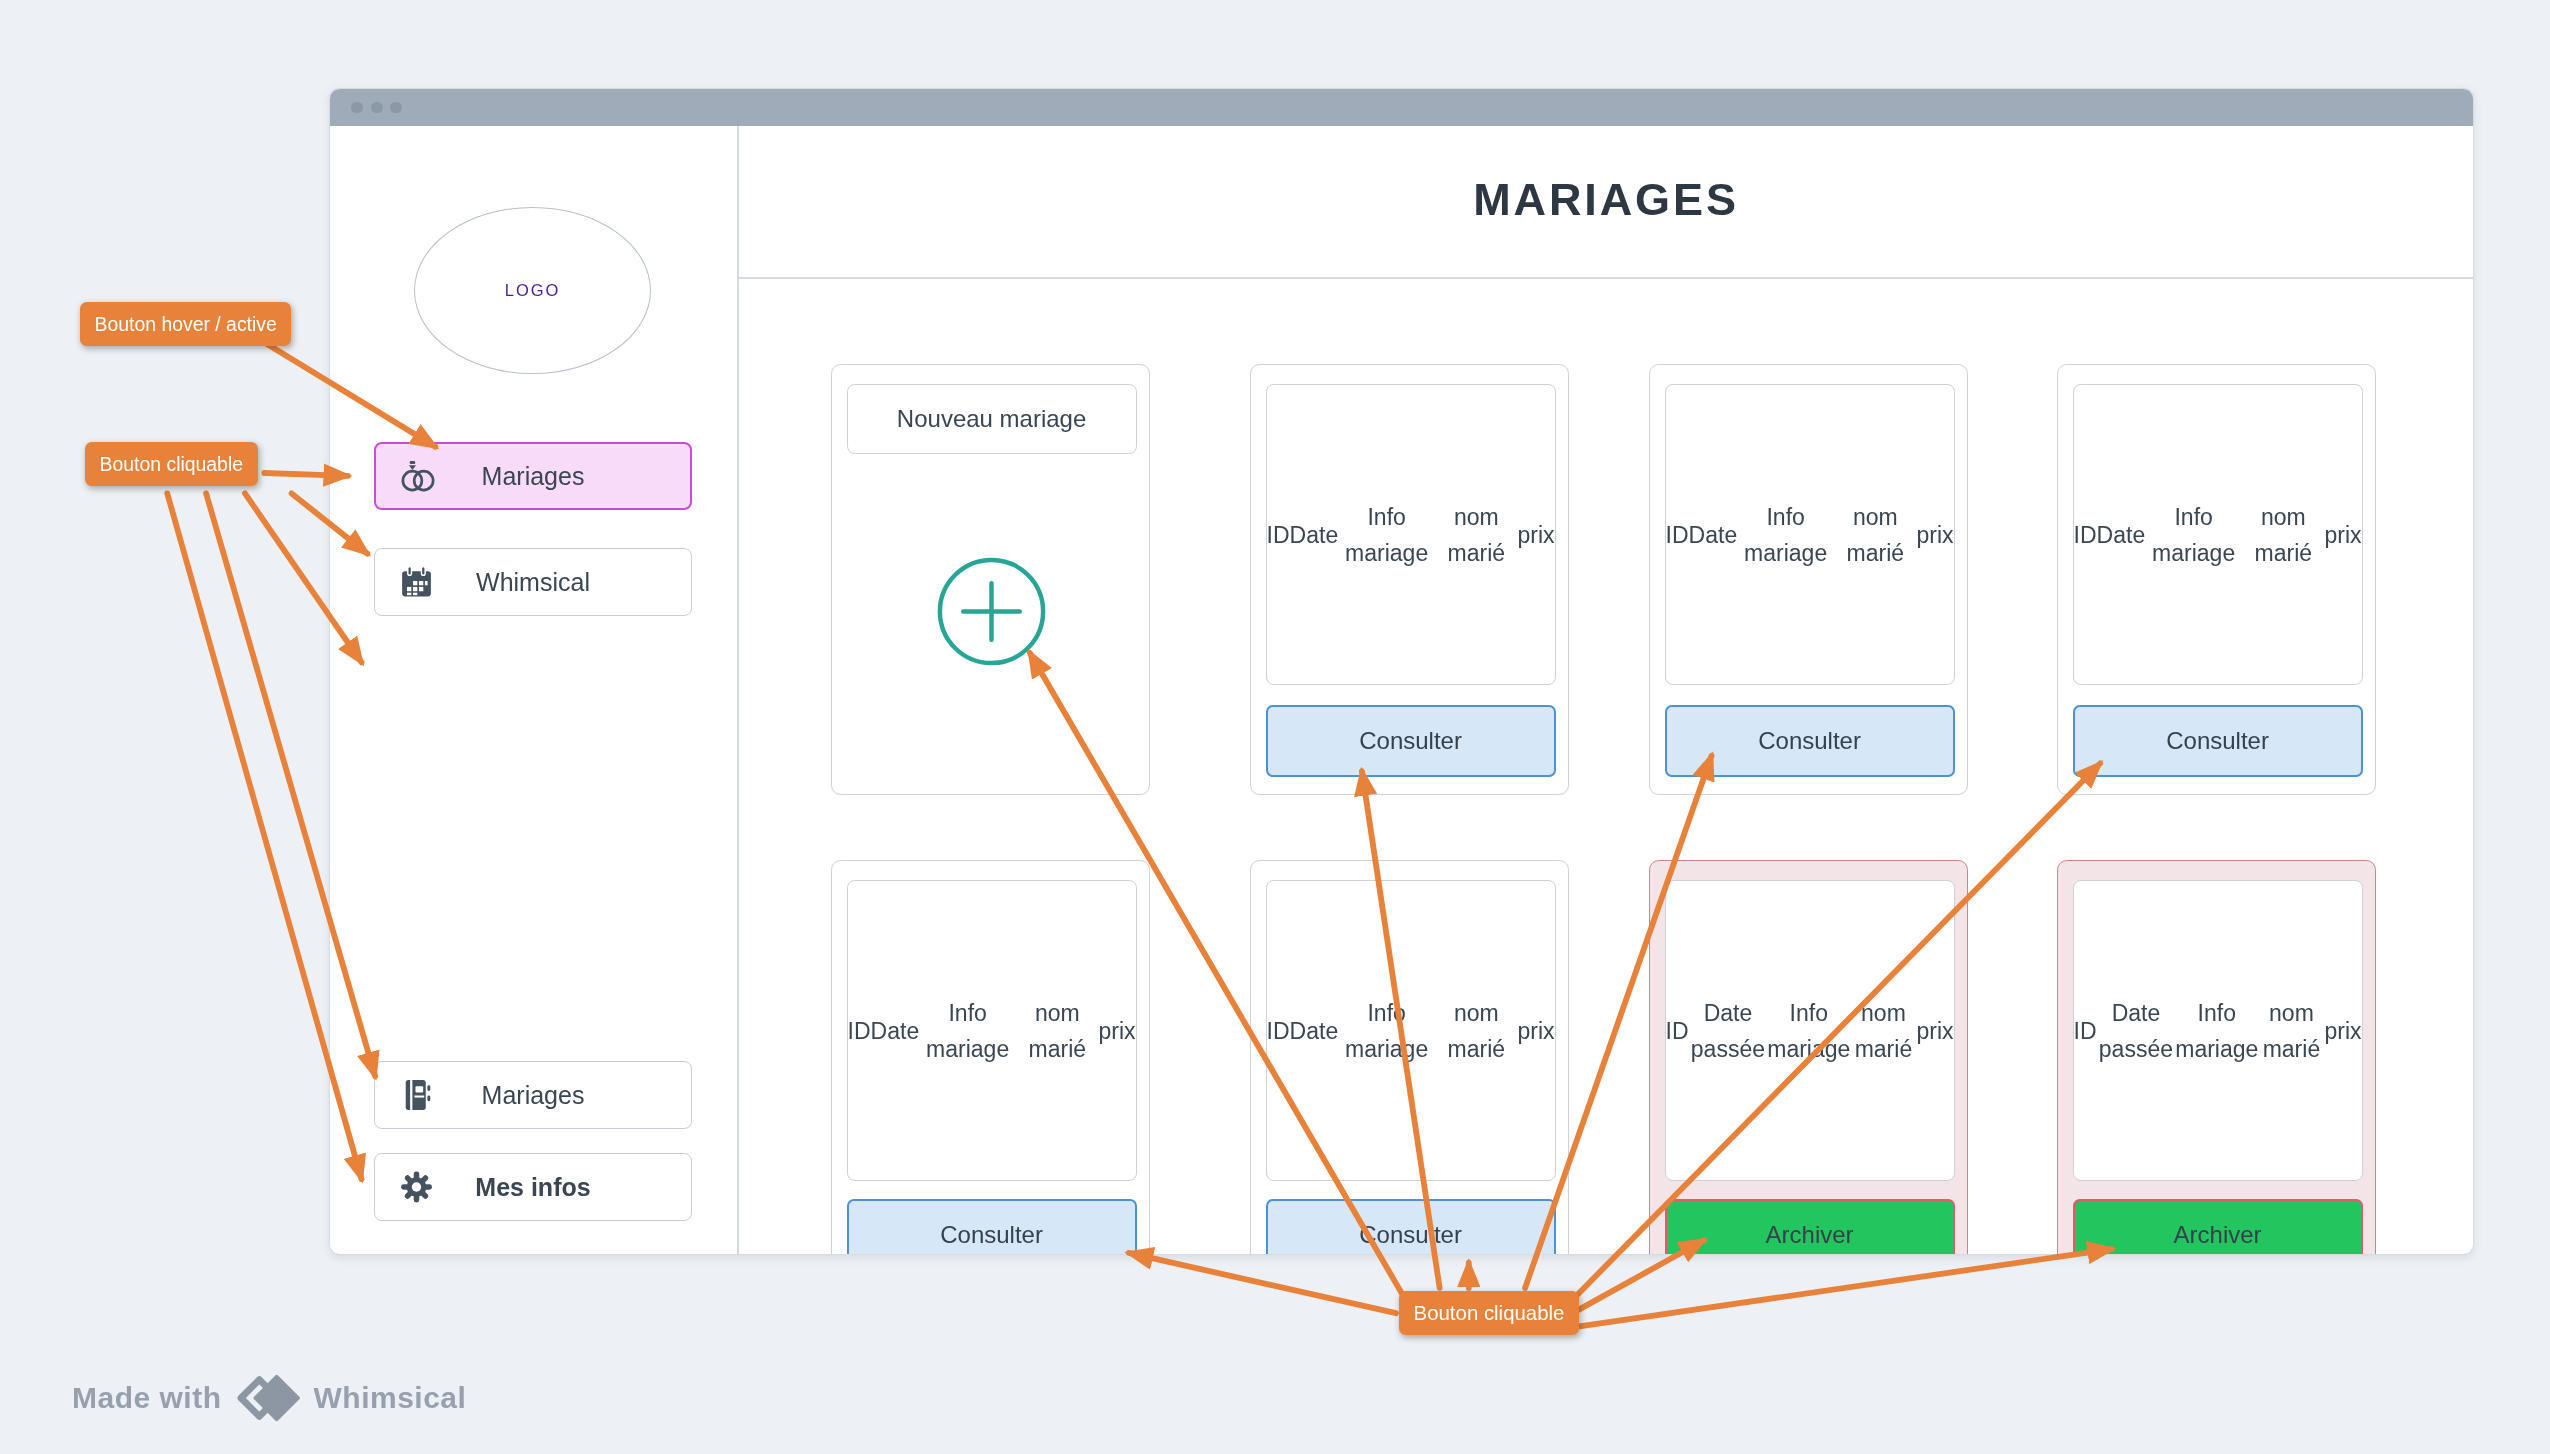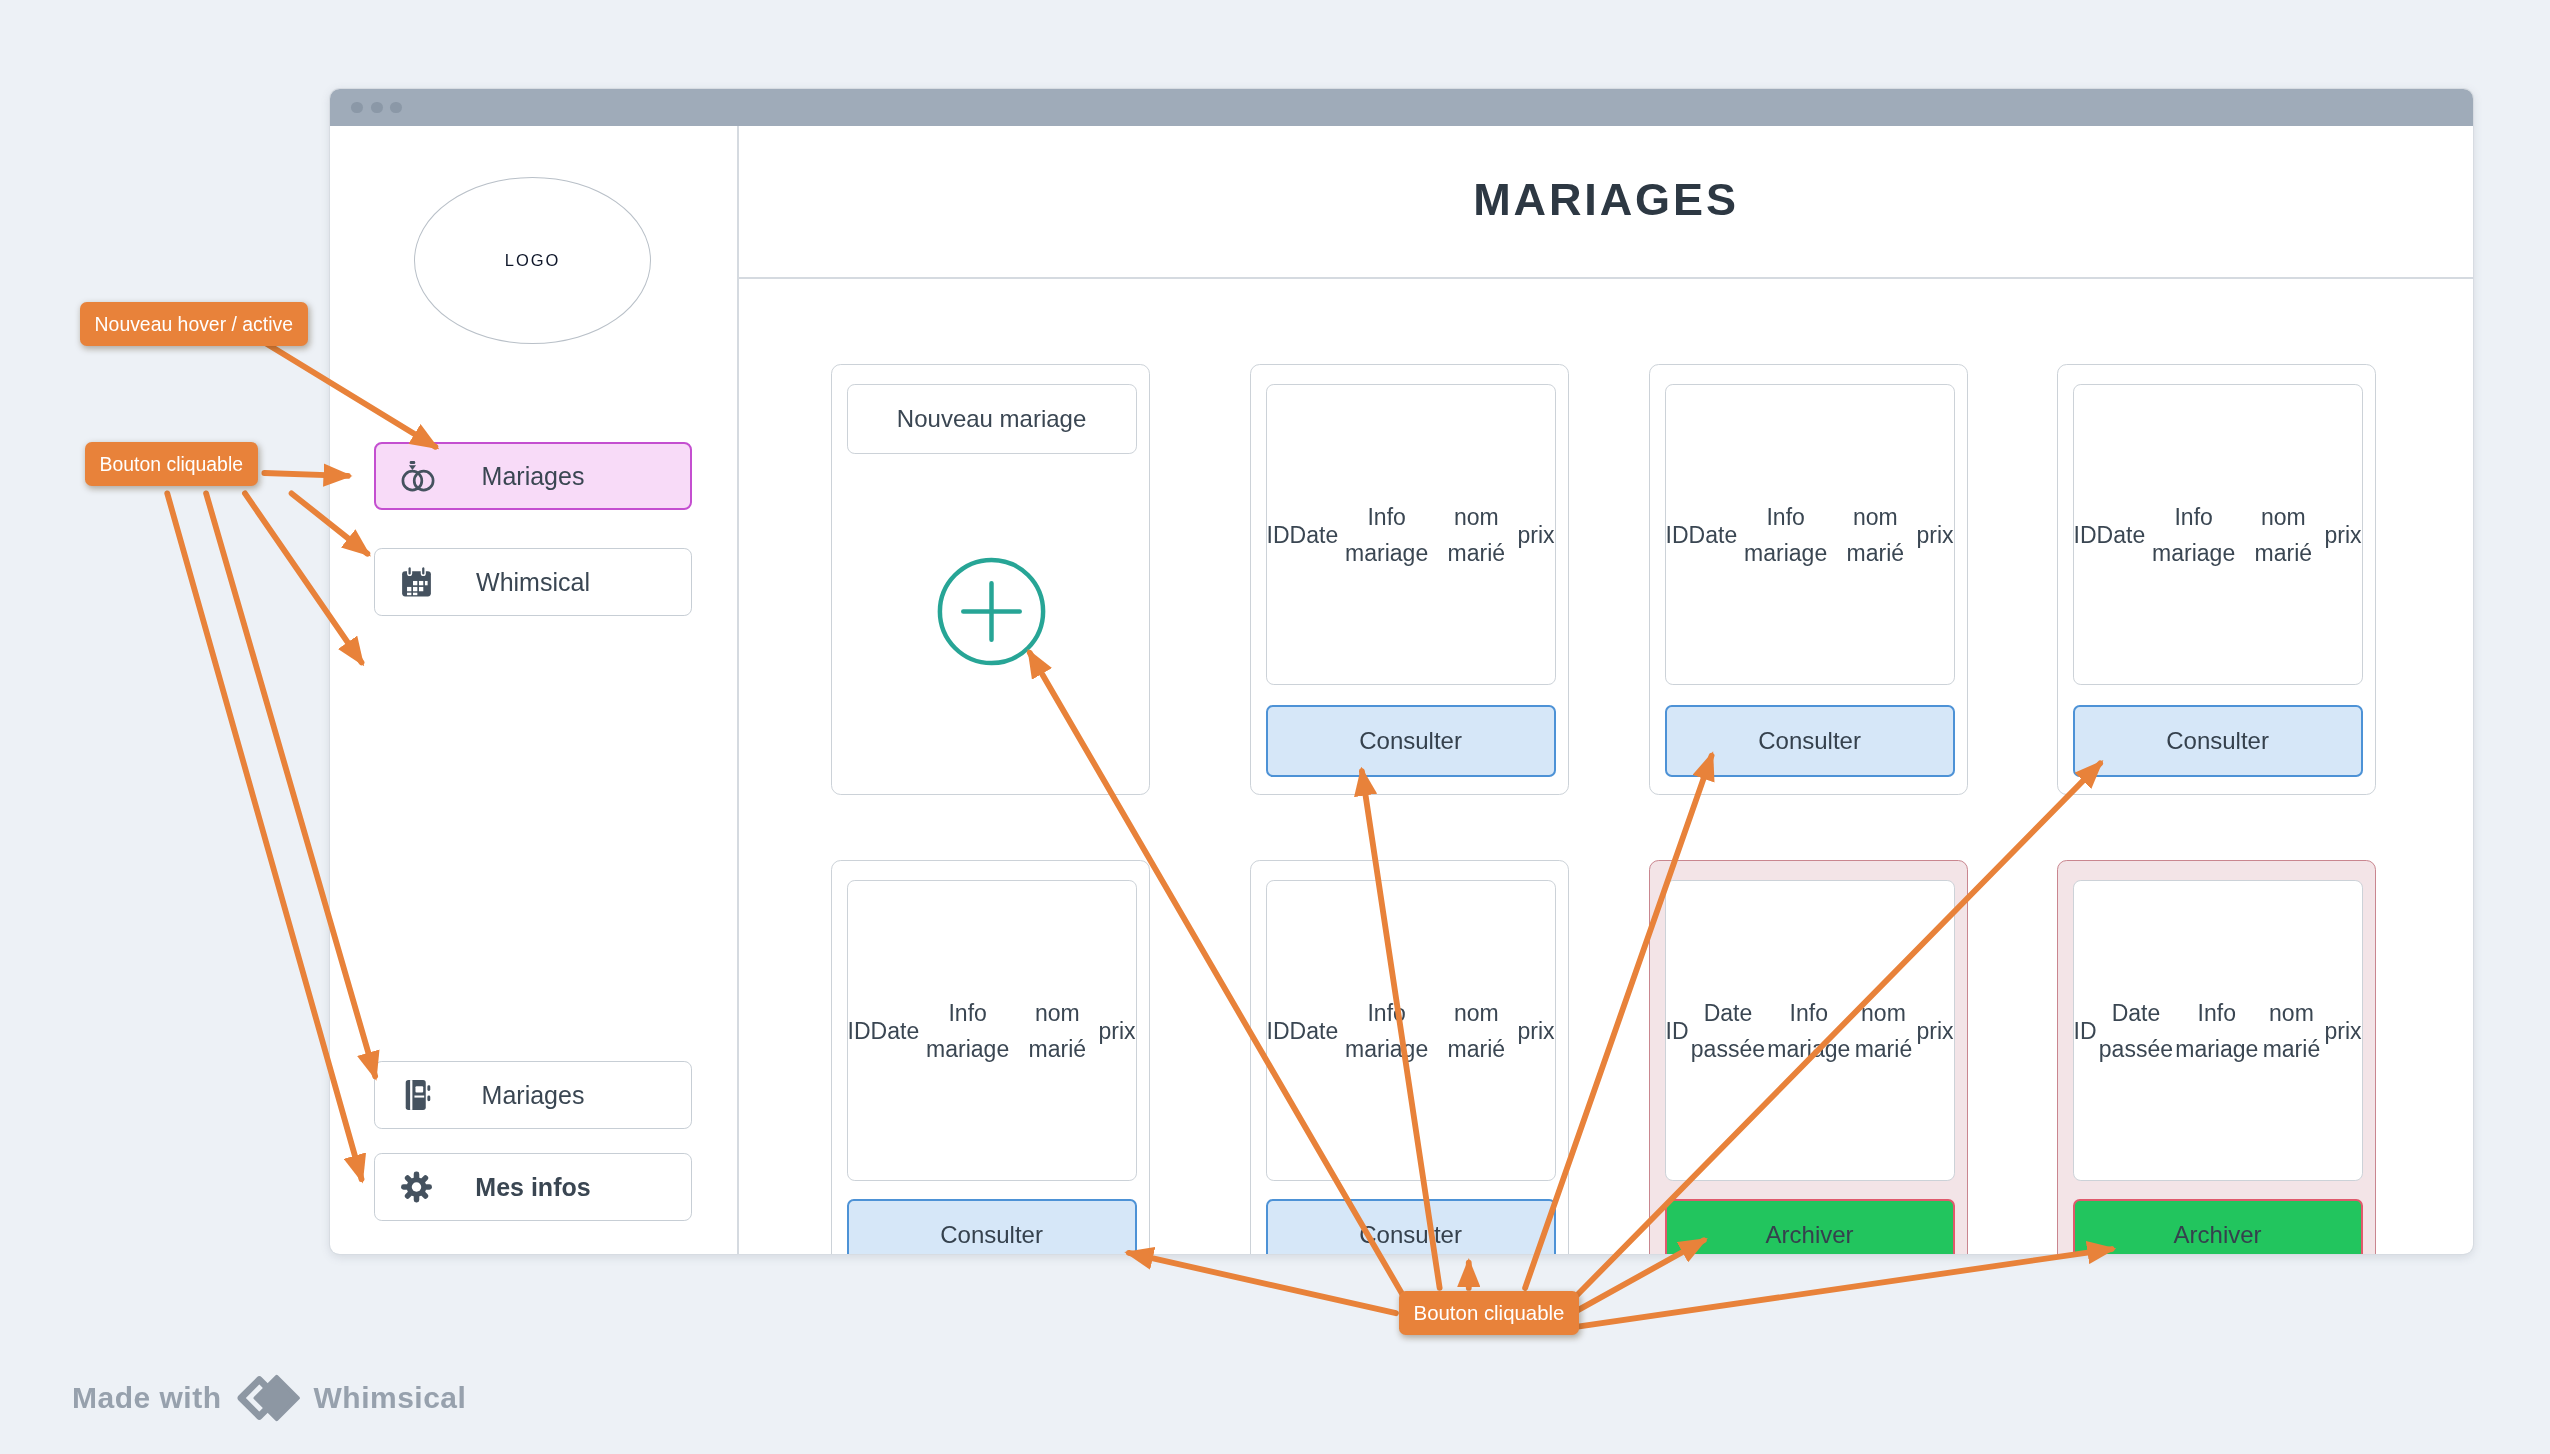--- a/index.html
+++ b/index.html
@@ -23,24 +23,24 @@
     position:absolute; left:0; top:0; width:100%; height:37px;
     background:#9fabb9; display:flex; align-items:center; padding-left:21.4px; gap:7.8px;
   }
   .dot { width:11.7px; height:11.7px; border-radius:50%; background:#8b98a7; }
 
   .v-divider { position:absolute; left:407px; top:37px; width:1.9px; bottom:0; background:#d5dae0; }
   .h-divider { position:absolute; left:409px; top:188px; width:1734px; height:1.9px; background:#d5dae0; }
 
   
   .logo {
-    position:absolute; left:84px; top:88px; width:237px; height:167px;
+    position:absolute; left:84px; top:118px; width:237px; height:167px;
     border:1.9px solid #b9c0c8; border-radius:50%;
     display:flex; align-items:center; justify-content:center;
-    font-size:16.5px; letter-spacing:1.9px; color:#0f172a;
+    font-size:16.5px; letter-spacing:1.9px; color:#4c1d95;
   }
   .menu-btn {
     position:absolute; left:44px; width:318px; height:68px;
     background:#fff; border:1.9px solid #c7ced5; border-radius:7.8px;
     cursor:pointer; font-family:inherit;
   }
   .menu-btn .mi { position:absolute; left:23px; top:50%; transform:translateY(-50%); width:37px; height:37px; }
   .menu-btn .ml {
     position:absolute; inset:0; display:flex; align-items:center; justify-content:center;
     font-size:25px; color:#3a4652;
@@ -290,21 +290,21 @@
     <line x1="1445" y1="1335" x2="1060" y2="672" marker-end="url(#ah)"></line>
     <line x1="1512" y1="1326" x2="1512" y2="1300" marker-end="url(#ah)"></line>
     <line x1="1482" y1="1326" x2="1402" y2="794" marker-end="url(#ah)"></line>
     <line x1="1570" y1="1326" x2="1762" y2="778" marker-end="url(#ah)"></line>
     <line x1="1617" y1="1340" x2="2162" y2="786" marker-end="url(#ah)"></line>
     <line x1="1617" y1="1353" x2="1754" y2="1277" marker-end="url(#ah)"></line>
     <line x1="1617" y1="1367" x2="2174" y2="1286" marker-end="url(#ah)"></line>
   </g>
 </svg>
 
-<div class="note note1">Nouveau hover / active</div>
+<div class="note note1">Bouton hover / active</div>
 <div class="note note2">Bouton cliquable</div>
 <div class="note note3">Bouton cliquable</div>
 
 <div class="footer">
   <span>Made with</span>
   <svg width="64" height="56" viewBox="0 0 66 58">
     <path d="M24,10 L43,29 L24,48 L5,29 Z" fill="none" stroke="#8d97a3" stroke-width="7" stroke-linejoin="round"></path>
     <path d="M42,7 L64,29 L42,51 L20,29 Z" fill="#8d97a3" stroke="#8d97a3" stroke-width="4" stroke-linejoin="round"></path>
   </svg>
   <span>Whimsical</span>

